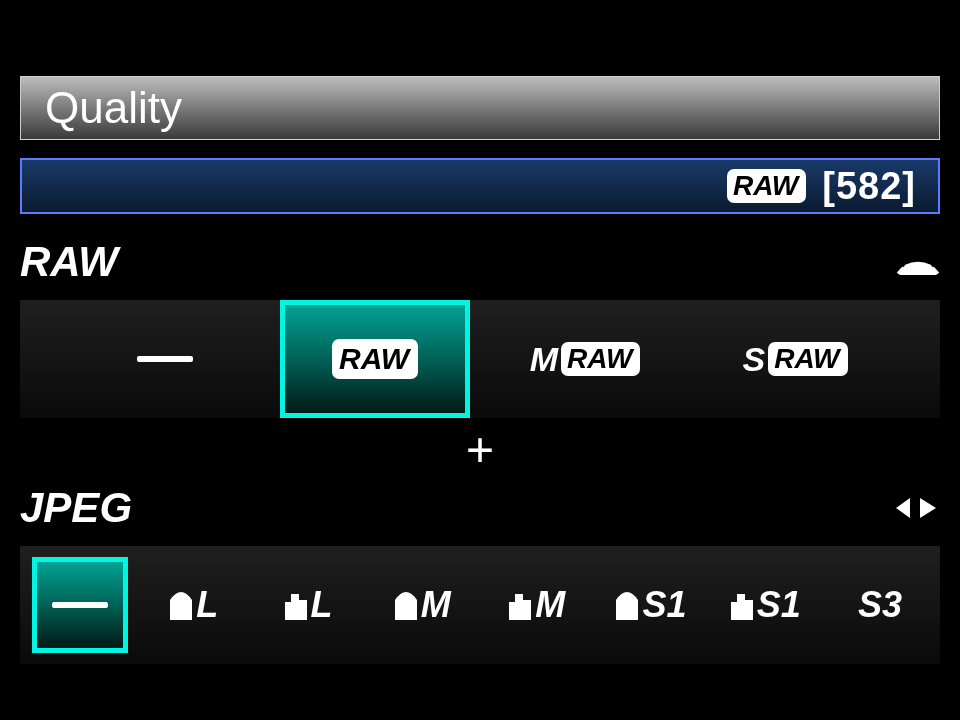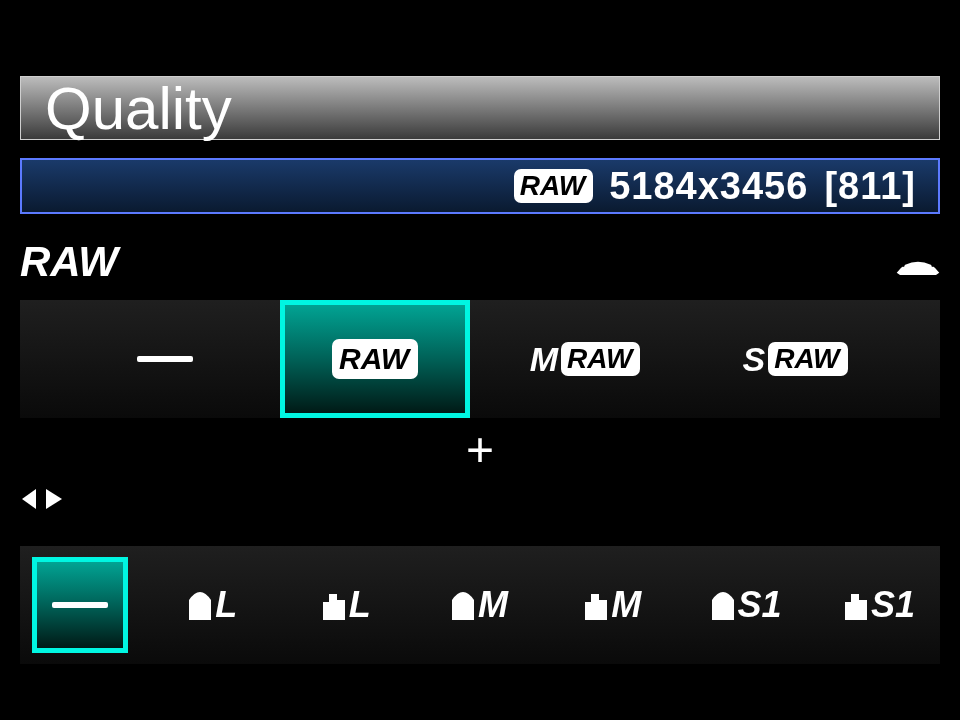--- a/index.html
+++ b/index.html
@@ -25,21 +25,21 @@
     left: 20px;
     top: 76px;
     width: 920px;
     height: 64px;
     background: linear-gradient(to bottom, #bcbcbc 0%, #3a3a3a 100%);
     border: 1px solid #cfcfcf;
     box-sizing: border-box;
     display: flex;
     align-items: center;
     padding-left: 24px;
-    font-size: 60px;
+    font-size: 44px;
     font-weight: 400;
     color: #fff;
   }
   
   .infobar {
     position: absolute;
     left: 20px;
     top: 158px;
     width: 920px;
     height: 56px;
@@ -213,22 +213,21 @@
 <body>
 
 <div class="screen">
 
   <div class="titlebar">
     <span>Quality</span>
   </div>
 
   <div class="infobar">
     <span class="raw-badge">RAW</span>
-    <span class="info-dim">5184x3456</span>
-    <span class="info-shots">[811]</span>
+    <span class="info-shots">[582]</span>
   </div>
 
   <div class="section-row section-raw">
     <span>RAW</span>
     <span class="ctrl-icon dial-icon">
       <svg viewBox="0 0 44 26">
         <path d="M4 26 A 22 22 0 0 1 40 26" fill="#fff"></path>
         <path d="M4 26 A 22 22 0 0 1 40 26 L36 26 A 18 18 0 0 0 8 26 Z" fill="#fff"></path>
         <g fill="#000">
           <rect x="20" y="4" width="4" height="6"></rect>
@@ -260,20 +259,21 @@
     </div>
     <div class="option raw-option">
       <span class="prefix-letter">S</span>
       <span class="raw-badge">RAW</span>
     </div>
   </div>
 
   <div class="plus-sep">+</div>
 
   <div class="section-row section-jpeg">
+    <span>JPEG</span>
     <span class="ctrl-icon arrows">
       <svg width="46" height="30" viewBox="0 0 46 30">
         <polygon points="18,15 4,5 4,25" fill="#fff" transform="scale(-1,1) translate(-20,0)"></polygon>
         <polygon points="26,5 26,25 42,15" fill="#fff"></polygon>
       </svg>
     </span>
   </div>
 
   <div class="strip strip-jpeg">
 
@@ -329,16 +329,19 @@
     <div class="option jpeg-option">
       <span class="qicon">
         <svg viewBox="0 0 22 30">
             <path d="M0 30 L0 12 L6 12 L6 4 L14 4 L14 10 L22 10 L22 30 Z" fill="#fff"></path>
           </svg>
       </span>
       <span class="jlabel">S1</span>
     </div>
 
 
+    <div class="option jpeg-option">
+      <span class="jlabel">S3</span>
+    </div>
 
   </div>
 
 </div>
 
 </body></html>

